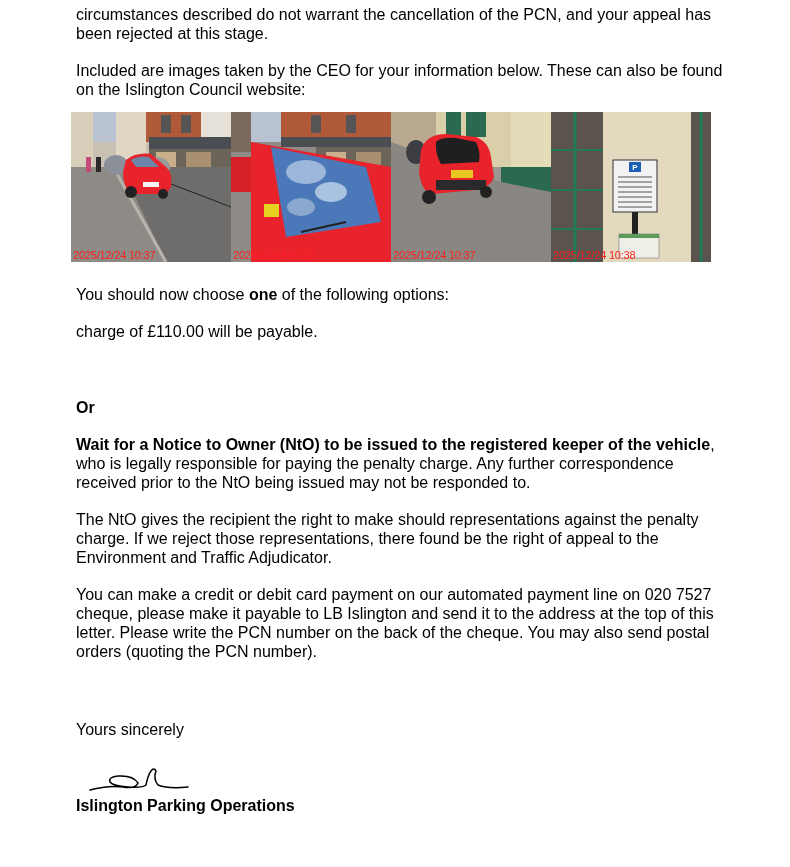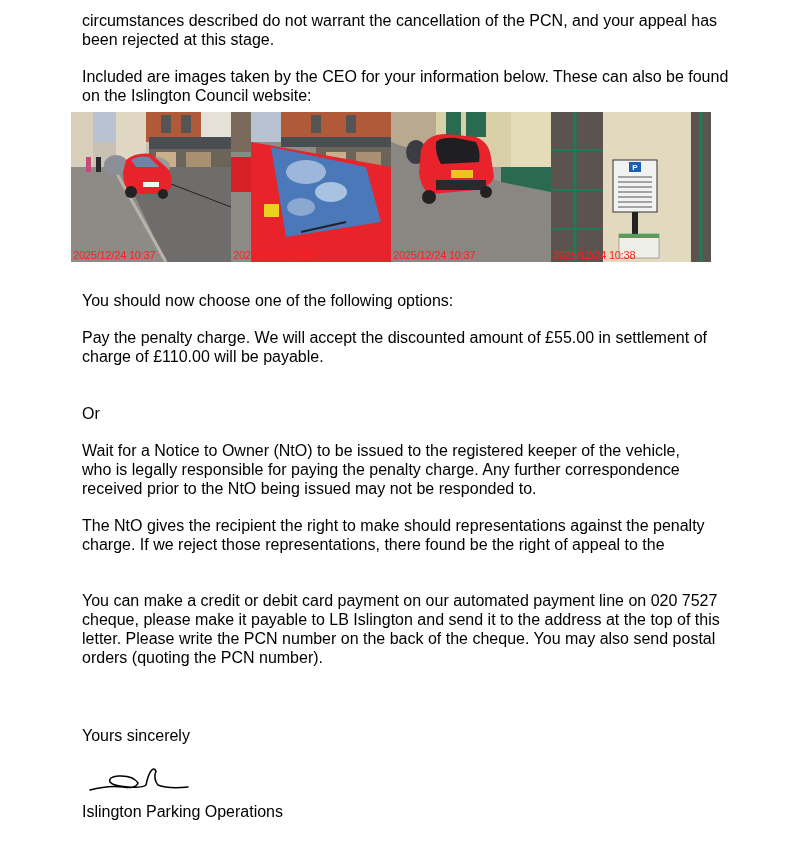--- a/index.html
+++ b/index.html
@@ -1,19 +1,19 @@
 <!DOCTYPE html>
 <html><head>
 <meta charset="utf-8">
 <style>
   html, body { margin:0; padding:0; background:#ffffff; }
   body { width:790px; height:867px; overflow:hidden; position:relative;
          font-family:"Liberation Sans", sans-serif; font-size:16px; color:#000; }
-  .p { position:absolute; left:72px; width:660px; line-height:19px; margin:10px; }
-  b { font-weight:normal; }
+  .p { position:absolute; left:72px; width:660px; line-height:19px; margin:4px; }
+  b { font-weight:bold; }
   .photos { position:absolute; left:71px; top:112px; width:640px; height:150px; display:flex; }
   .photo { position:relative; width:160px; height:150px; overflow:hidden; }
   .ts { position:absolute; left:2px; bottom:1px; color:#ff1e1e; font-size:11px;
         font-family:"Liberation Sans", sans-serif; letter-spacing:-0.2px;margin-top:14px; }
   .sig { position:absolute; left:88px; top:765px; }
 </style>
 </head>
 <body>
 
 <div class="p" style="top:1px">
@@ -134,37 +134,37 @@
     </svg>
     <span class="ts">2025/12/24 10:38</span>
   </div>
 </div>
 
 <div class="p" style="top:281px">
   <span>You should now choose </span><b>one</b><span> of the following options:</span>
 </div>
 
 <div class="p" style="top:318px">
-  <div><b>Pay the penalty charge</b><span>. We will accept the discounted amount of £55.00 in settlement of</span></div>
   <div>charge of £110.00 will be payable.</div>
 </div>
 
 <div class="p" style="top:394px">
   <b>Or</b>
 </div>
 
 <div class="p" style="top:431px">
   <div><b>Wait for a Notice to Owner (NtO) to be issued to the registered keeper of the vehicle</b><span>,</span></div>
   <div>who is legally responsible for paying the penalty charge. Any further correspondence</div>
   <div>received prior to the NtO being issued may not be responded to.</div>
 </div>
 
 <div class="p" style="top:506px">
   <div>The NtO gives the recipient the right to make should representations against the penalty</div>
   <div>charge. If we reject those representations, there found be the right of appeal to the</div>
+  <div>Environment and Traffic Adjudicator.</div>
 </div>
 
 <div class="p" style="top:581px">
   <div>You can make a credit or debit card payment on our automated payment line on 020 7527</div>
   <div>cheque, please make it payable to LB Islington and send it to the address at the top of this</div>
   <div>letter. Please write the PCN number on the back of the cheque. You may also send postal</div>
   <div>orders (quoting the PCN number).</div>
 </div>
 
 <div class="p" style="top:716px">Yours sincerely</div>

